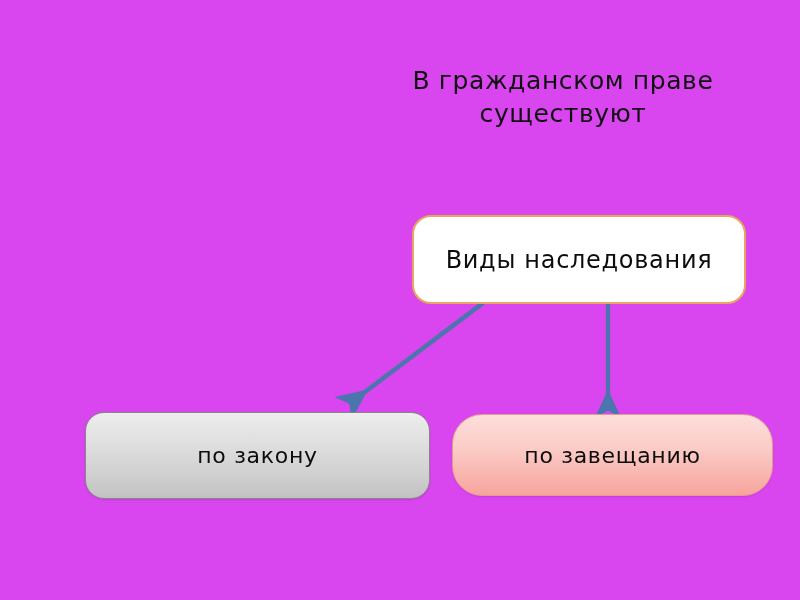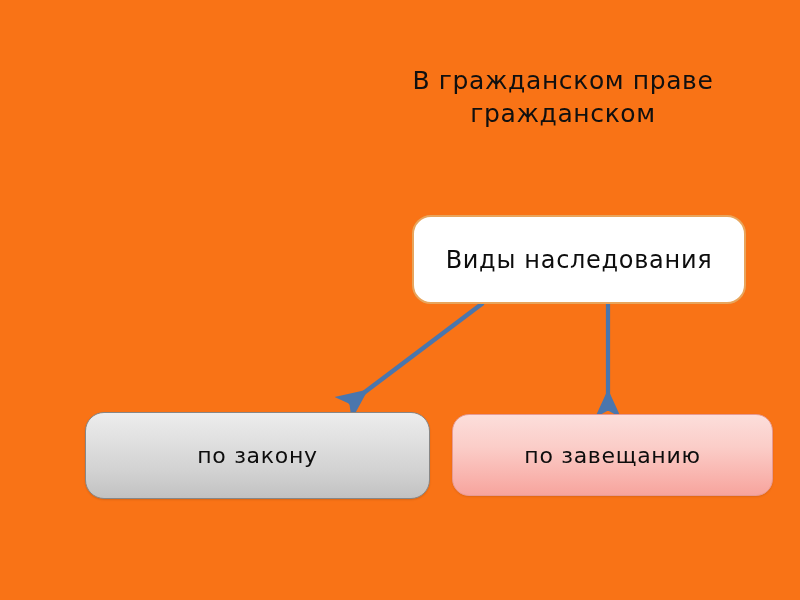--- a/index.html
+++ b/index.html
@@ -10,21 +10,21 @@
     width: 800px;
     height: 600px;
     background: #ffffff;
     font-family: "DejaVu Sans", sans-serif;
     overflow: hidden;
   }
   #slide {
     position: relative;
     width: 800px;
     height: 600px;
-    background: #f97316;
+    background: #d946ef;
   }
 
   
   #title-block {
     position: absolute;
     left: 390px;
     top: 64px;
     width: 346px;
     text-align: center;
     color: #101010;
@@ -88,38 +88,38 @@
   }
 
   
   #node-will {
     left: 452px;
     top: 414px;
     width: 321px;
     height: 82px;
     background: linear-gradient(to bottom, #fcdedb 0%, #fbcdc8 40%, #f9b3ad 78%, #f7a49d 100%);
     border: 1.4px solid #e79a93;
-    border-radius: 17px;
+    border-radius: 30px;
     font-size: 22px;
     box-shadow: 0 1px 2px rgba(0,0,0,0.10);
   }
 
   .node-label {
     display: block;
     white-space: nowrap;
   }
 </style>
 </head>
 <body>
 
 <div id="slide">
 
   <div id="title-block">
     <span class="tline">В гражданском праве</span>
-    <span class="tline">гражданском</span>
+    <span class="tline">существуют</span>
   </div>
 
   <svg id="connectors" viewBox="0 0 800 600" xmlns="http://www.w3.org/2000/svg">
     <defs>
       <marker id="arrowhead-diag" markerWidth="7" markerHeight="7" refX="5.4" refY="3.5" orient="auto" markerUnits="strokeWidth">
         <path d="M0.2,3.5 L7,0.4 L5.3,3.5 L7,6.6 Z" fill="#4A76AD"></path>
       </marker>
       <marker id="arrowhead-vert" markerWidth="7" markerHeight="7" refX="5.4" refY="3.5" orient="auto" markerUnits="strokeWidth">
         <path d="M0.2,3.5 L7,0.4 L5.3,3.5 L7,6.6 Z" fill="#4A76AD"></path>
       </marker>

